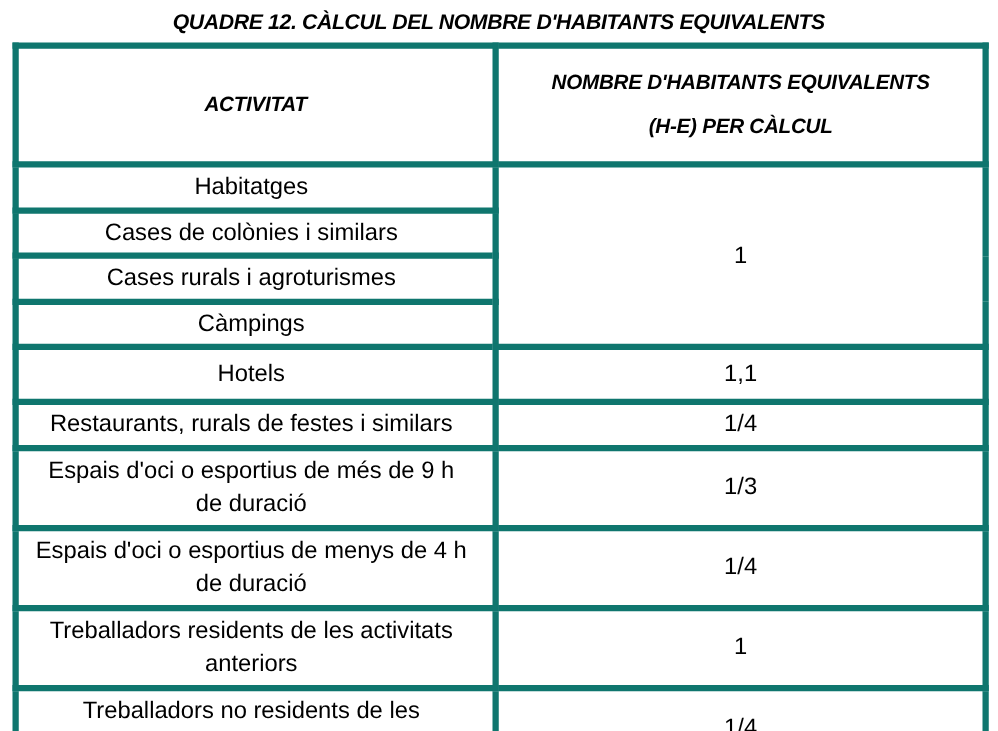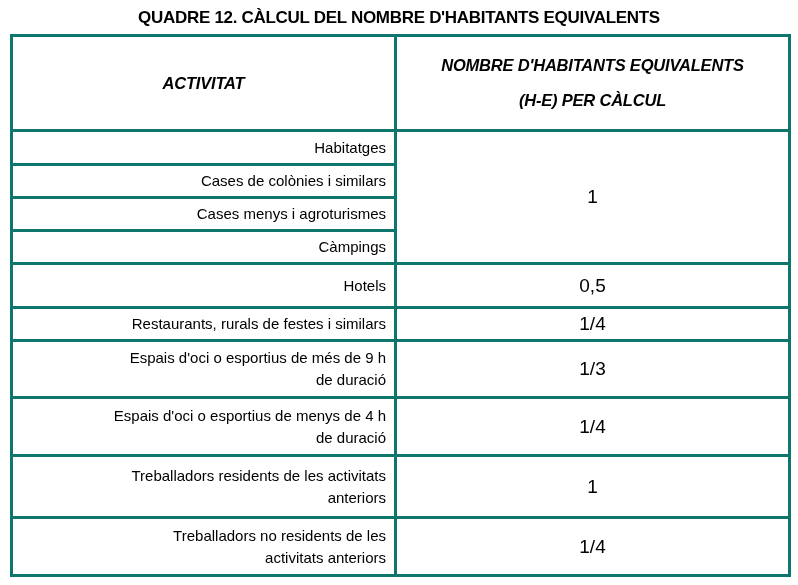--- a/index.html
+++ b/index.html
@@ -12,46 +12,47 @@
     color: #000000;
     overflow: hidden;
   }
   .page-title {
     text-align: center;
     font-weight: bold;
     font-size: 17px;
     letter-spacing: -0.3px;
     margin: 8px 0 6px 0;
     width: 798px;
+    font-style: italic;
   }
   table.quadre {
     border-collapse: collapse;
     table-layout: fixed;
     margin-left: 10px;
     width: 781px;
     background: #ffffff;
   }
   table.quadre th, table.quadre td {
-    border: 3px solid #0f766e;
+    border: 5px solid #0f766e;
     overflow: hidden;
   }
   th.col-header {
     font-weight: bold;
     font-style: italic;
     font-size: 16.5px;
     letter-spacing: -0.2px;
     text-align: center;
     vertical-align: middle;
     line-height: 2.1;
     padding: 2px 6px;
   }
   td.activity {
-    text-align: right;
+    text-align: center;
     vertical-align: middle;
-    font-size: 15px;
+    font-size: 19px;
     line-height: 1.45;
     padding: 2px 8px 2px 1px;
     white-space: pre-line;
   }
   td.value {
     text-align: center;
     vertical-align: middle;
     font-size: 19px;
     padding: 0 4px;
   }
@@ -75,28 +76,28 @@
       </th>
     </tr>
     <tr style="height:34px;">
       <td class="activity">Habitatges</td>
       <td class="value" rowspan="4">1</td>
     </tr>
     <tr style="height:33px;">
       <td class="activity">Cases de colònies i similars</td>
     </tr>
     <tr style="height:33px;">
-      <td class="activity">Cases menys i agroturismes</td>
+      <td class="activity">Cases rurals i agroturismes</td>
     </tr>
     <tr style="height:33px;">
       <td class="activity">Càmpings</td>
     </tr>
     <tr style="height:44px;">
       <td class="activity">Hotels</td>
-      <td class="value">0,5</td>
+      <td class="value">1,1</td>
     </tr>
     <tr style="height:33px;">
       <td class="activity">Restaurants, rurals de festes i similars</td>
       <td class="value">1/4</td>
     </tr>
     <tr style="height:57px;">
       <td class="activity">Espais d'oci o esportius de més de 9 h
 de duració</td>
       <td class="value">1/3</td>
     </tr>

